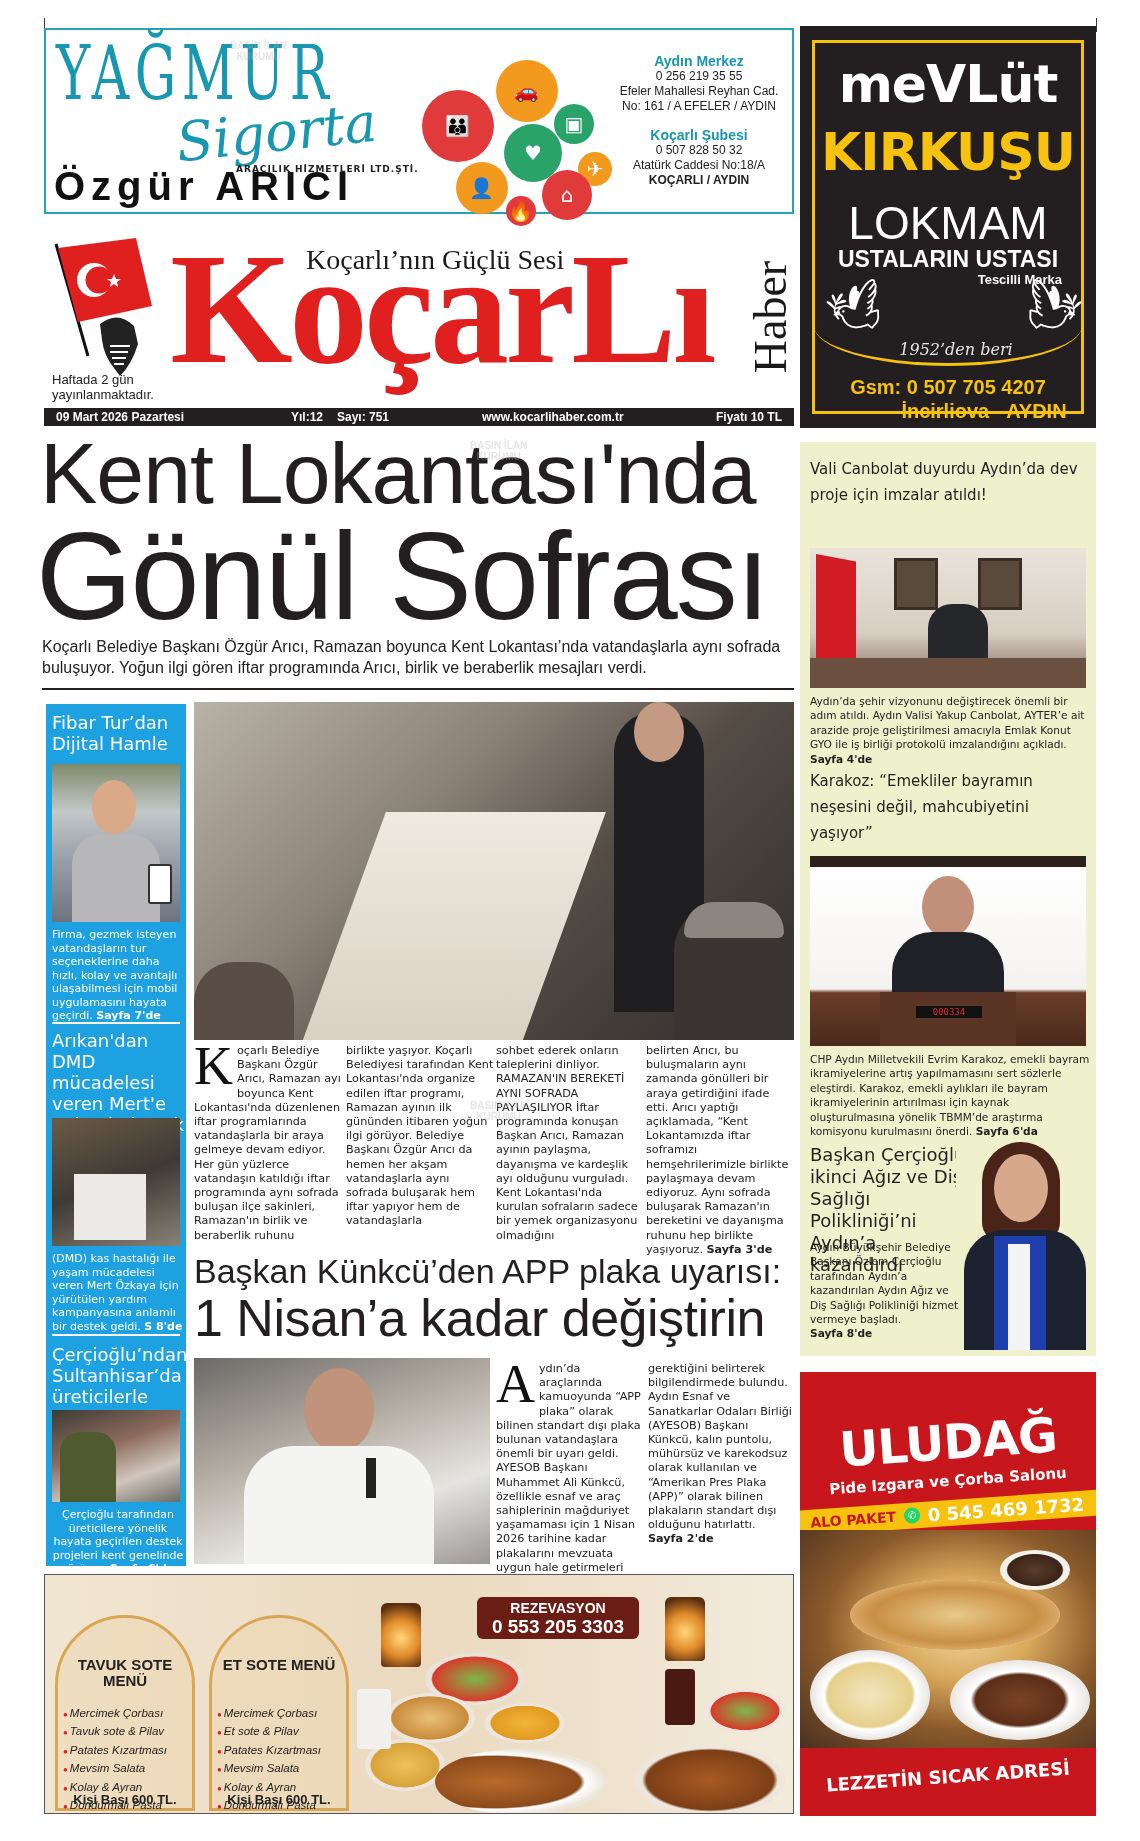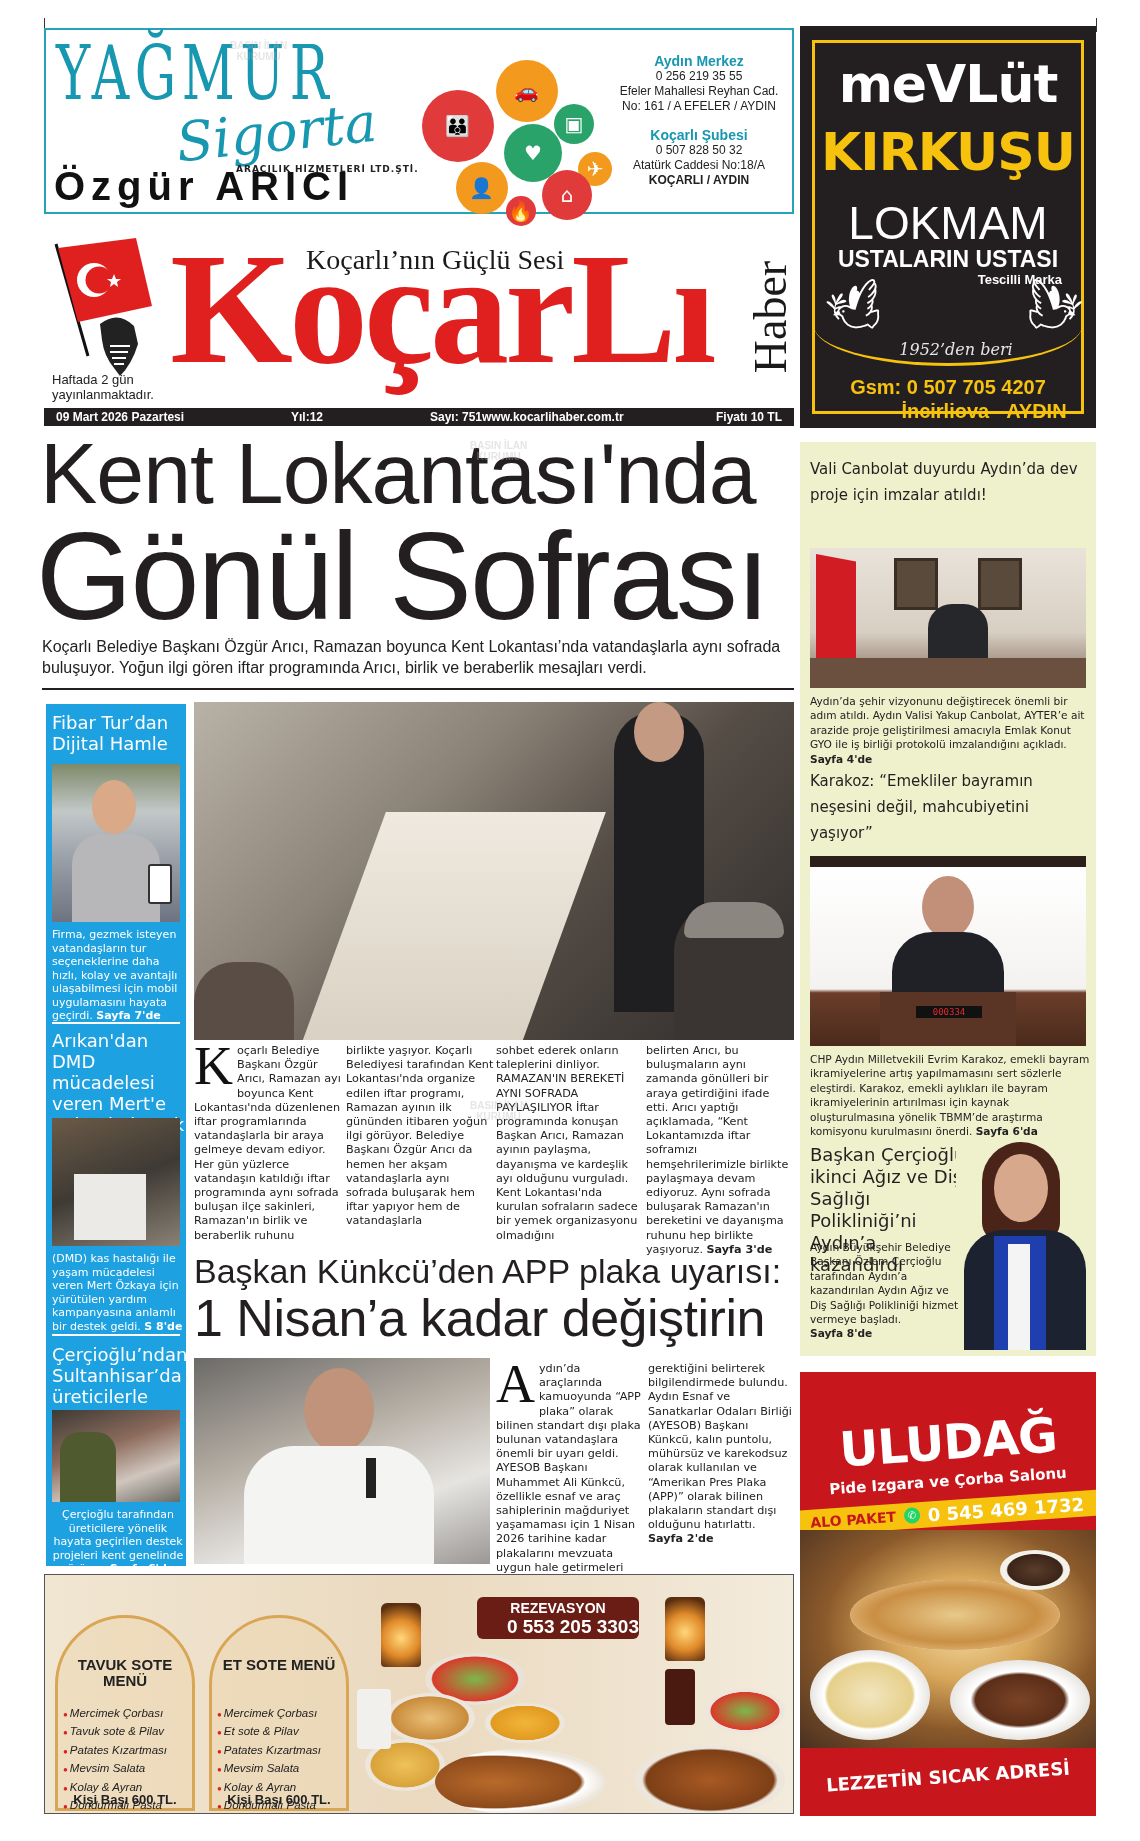--- a/index.html
+++ b/index.html
@@ -25,21 +25,21 @@
   .flag-logo { left: 4px; top: 14px; width: 120px; height: 150px; }
   .paper-slogan { left: 262px; top: 22px; font-family: "Liberation Serif", serif; font-size: 28px; color: #1a1a1a; }
   .paper-name { left: 126px; top: 8px; font-family: "Liberation Serif", serif; font-weight: bold; font-size: 158px; color: #e0201f; line-height: 1; letter-spacing: -4px; }
   .paper-haber { left: 702px; top: 10px; width: 48px; height: 170px; }
   .paper-haber span { position: absolute; left: 50%; top: 50%; transform: translate(-50%,-50%) rotate(-90deg); font-family: "Liberation Serif", serif; font-size: 46px; color: #1a1a1a; white-space: nowrap; }
   .freq-note { left: 8px; top: 150px; font-family: "Liberation Sans", sans-serif; font-size: 13px; line-height: 15px; color: #222; }
 
   #dateline { left: 44px; top: 408px; width: 750px; height: 18px; background: #231f20; color: #fff; font-family: "Liberation Sans", sans-serif; font-weight: bold; font-size: 12px; display: flex; align-items: center; padding: 0 12px; }
   #dateline .dl-date { width: 235px; }
   #dateline .dl-year { width: 46px; }
-  #dateline .dl-issue { width: 145px; text-align: right; }
+  #dateline .dl-issue { width: 145px; }
   #dateline .dl-web { width: 210px; }
   #dateline .dl-price { flex: 1; text-align: right; }
 
   
   #ad-lokma { left: 800px; top: 26px; width: 296px; height: 402px; background: #231f20; }
   #ad-lokma .frame { left: 12px; top: 14px; width: 272px; height: 374px; border: 3px solid #f6c20e; }
   #ad-lokma .l1 { left: 0; top: 28px; width: 296px; text-align: center; font-family: "DejaVu Sans", sans-serif; font-weight: bold; font-size: 52px; color: #fff; letter-spacing: -1px; }
   #ad-lokma .l2 { left: 0; top: 96px; width: 296px; text-align: center; font-family: "DejaVu Sans", sans-serif; font-weight: bold; font-size: 52px; color: #f6c20e; letter-spacing: -1px; }
   #ad-lokma .l3 { left: 0; top: 170px; width: 296px; text-align: center; font-family: "Liberation Sans", sans-serif; font-size: 46px; color: #fff; }
   #ad-lokma .l4 { left: 0; top: 220px; width: 296px; text-align: center; font-family: "Liberation Sans", sans-serif; font-weight: bold; font-size: 23px; color: #fff; }
@@ -88,21 +88,21 @@
   #ad-asel { left: 44px; top: 1574px; width: 750px; height: 240px; border: 1.5px solid #555; background: linear-gradient(90deg,#f1e6d2 0%,#ead9bf 50%,#f3ebdc 100%); overflow: hidden; }
   .asel-title { left: 10px; top: 8px; font-family: "Liberation Sans", sans-serif; font-weight: bold; font-size: 23px; color: #6a1d15; }
   .asel-menu { position: absolute; top: 40px; width: 140px; height: 196px; }
   .asel-arch { position: absolute; left: 0; top: 0; width: 140px; height: 196px; border: 3px solid #d8a655; border-radius: 70px 70px 0 0; background: rgba(236,215,178,0.6); }
   .asel-menu-title { position: absolute; left: 0; top: 42px; width: 140px; text-align: center; font-family: "Liberation Sans", sans-serif; font-weight: bold; font-size: 15px; line-height: 16px; color: #222; }
   .asel-items { position: absolute; left: 8px; top: 90px; width: 132px; list-style: none; font-family: "Liberation Sans", sans-serif; font-style: italic; font-size: 11.5px; line-height: 16.4px; color: #222; }
   .asel-items li::before { content: "\25CF"; color: #e0201f; font-size: 8px; margin-right: 2px; font-style: normal; }
   .asel-price { position: absolute; left: 0; bottom: 4px; width: 140px; text-align: center; font-family: "Liberation Sans", sans-serif; font-weight: bold; font-size: 13px; color: #222; }
   .asel-resv { left: 432px; top: 22px; width: 162px; height: 42px; background: #6a1d15; border-radius: 6px; color: #fff; text-align: center; font-family: "Liberation Sans", sans-serif; font-weight: bold; }
   .asel-resv .r1 { font-size: 14px; line-height: 18px; padding-top: 2px; }
-  .asel-resv .r2 { font-size: 19px; line-height: 20px; text-align: right; }
+  .asel-resv .r2 { font-size: 19px; line-height: 20px; }
   .asel-food { left: 320px; top: 74px; width: 430px; height: 166px; }
   .lantern { position: absolute; width: 40px; height: 64px; background: radial-gradient(circle at 50% 55%,#ffd77a 0%,#e08a2a 45%,#5a2e10 85%); border-radius: 6px 6px 4px 4px; }
   .plate { position: absolute; border-radius: 50%; }
 
   #ad-uludag { left: 800px; top: 1372px; width: 296px; height: 444px; background: #c8161d; overflow: hidden; }
   .ulu-name { left: 0; top: 42px; width: 296px; text-align: center; font-family: "DejaVu Sans", sans-serif; font-weight: bold; font-size: 48px; color: #fff; transform: rotate(-4deg); letter-spacing: -1px; }
   .ulu-sub { left: 0; top: 100px; width: 296px; text-align: center; font-family: "DejaVu Sans", sans-serif; font-weight: bold; font-size: 15px; color: #fff; transform: rotate(-4deg); }
   .ulu-band { left: -6px; top: 128px; width: 310px; height: 26px; background: #f6c20e; transform: rotate(-4deg); display: flex; align-items: center; gap: 8px; padding-left: 16px; font-family: "DejaVu Sans", sans-serif; font-weight: bold; }
   .ulu-band .alo { background: #f6c20e; color: #c8161d; font-size: 14px; }
   .ulu-band .tel { color: #fff; font-size: 18px; }

